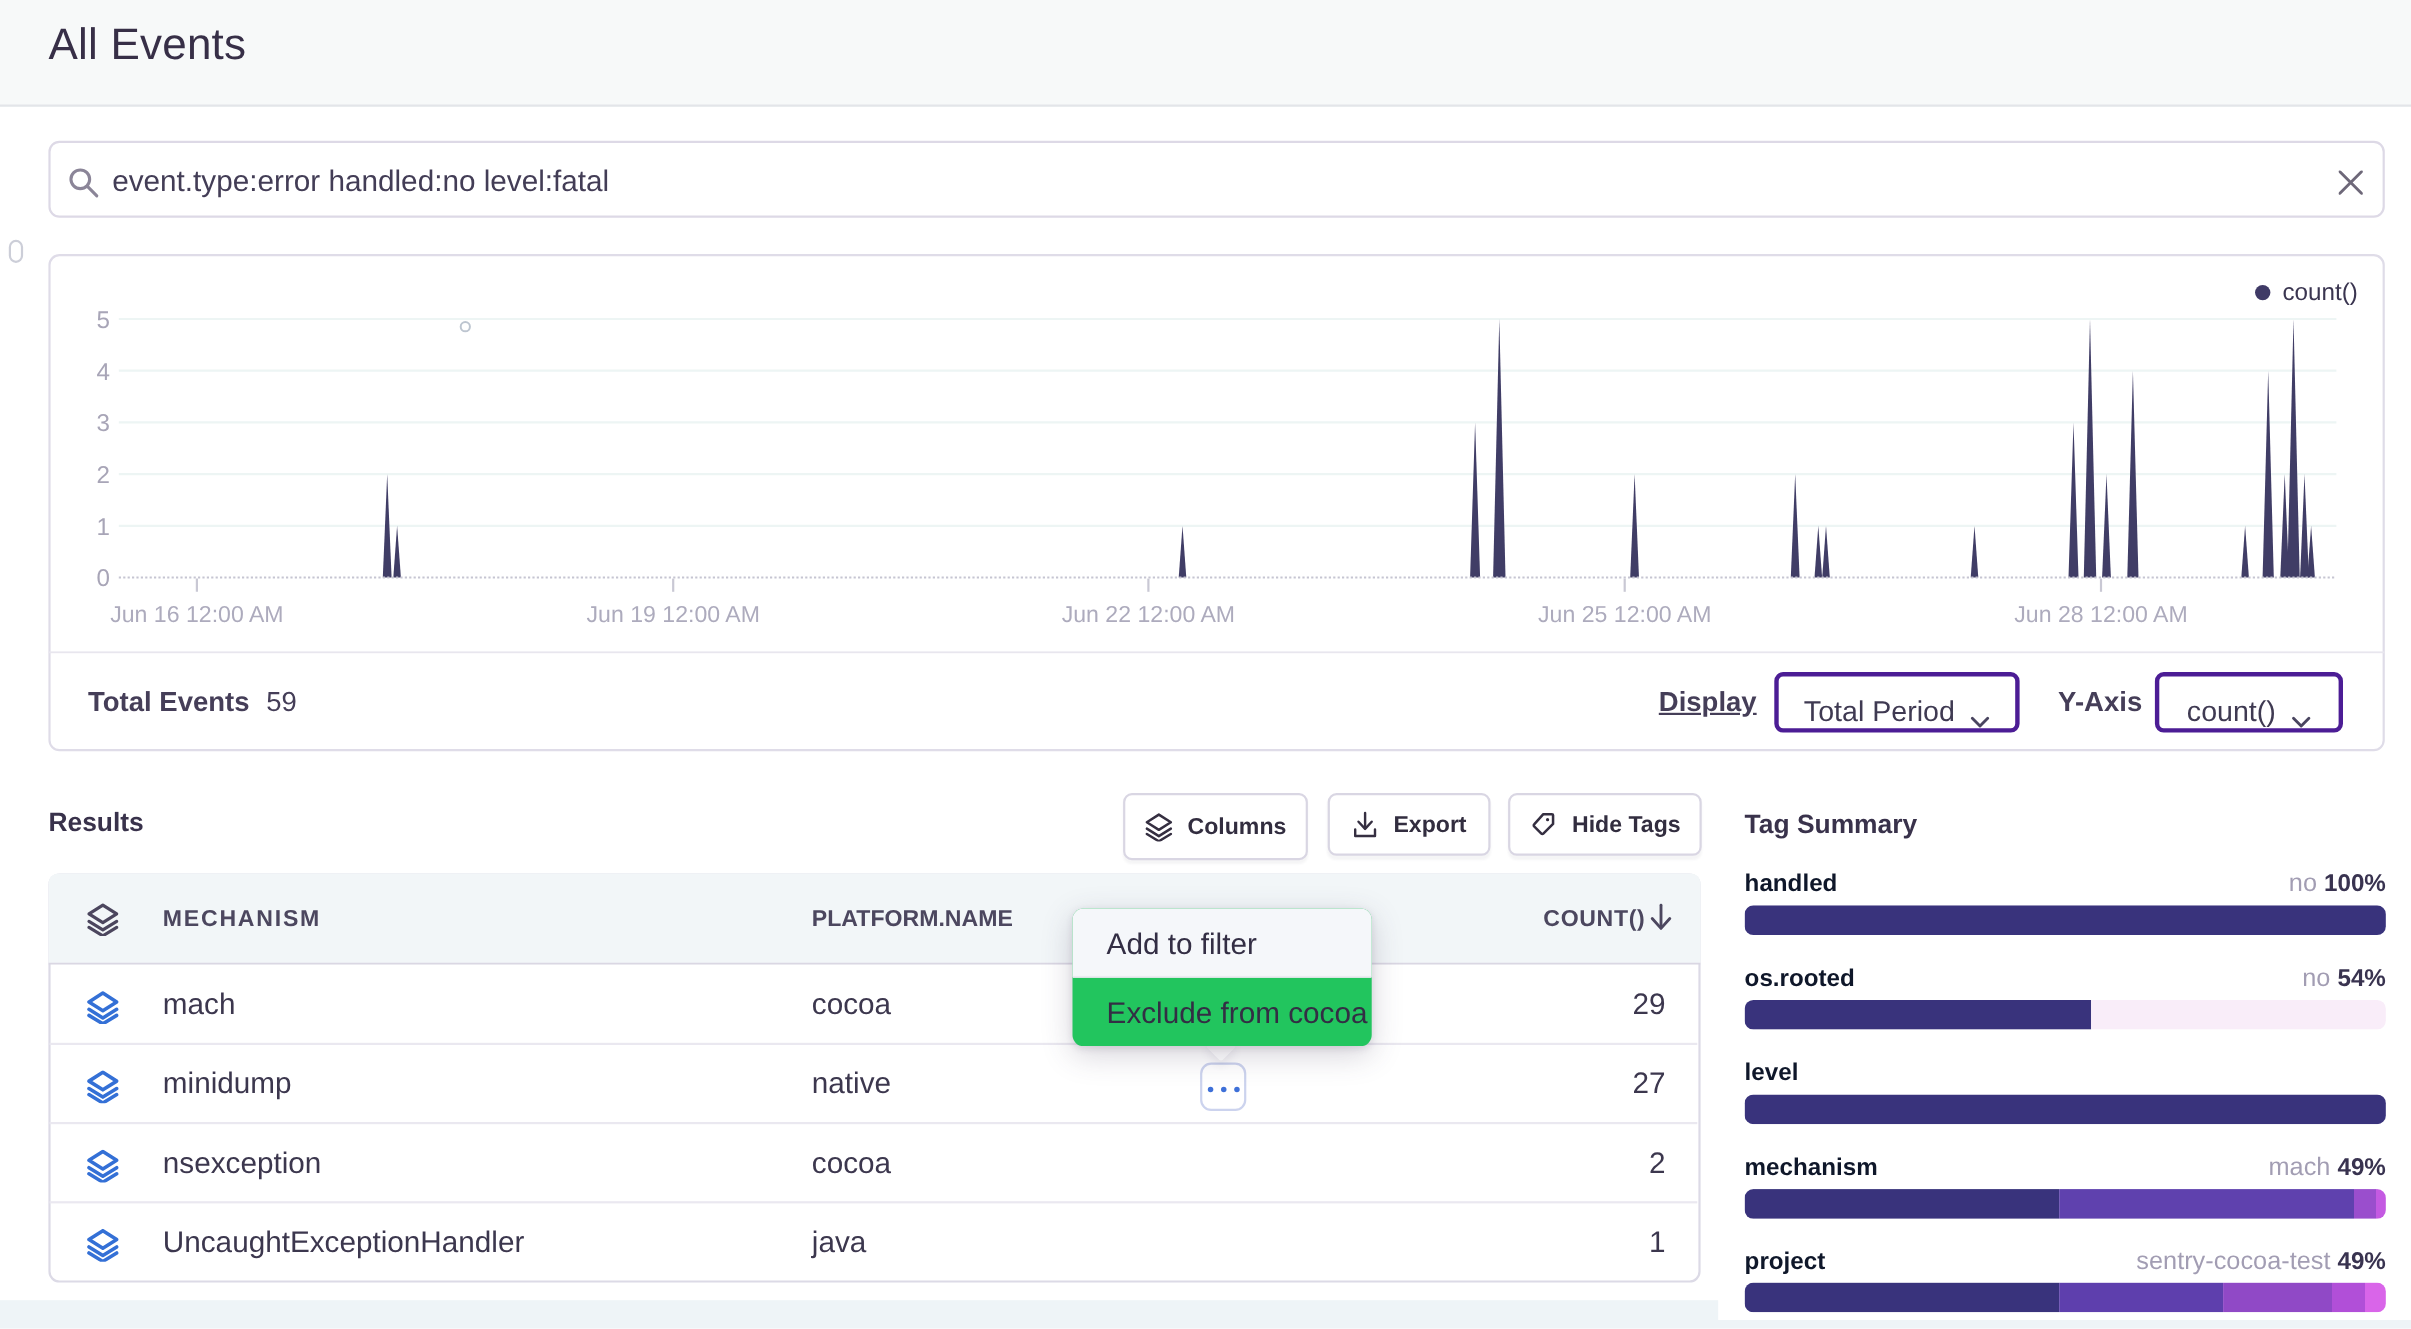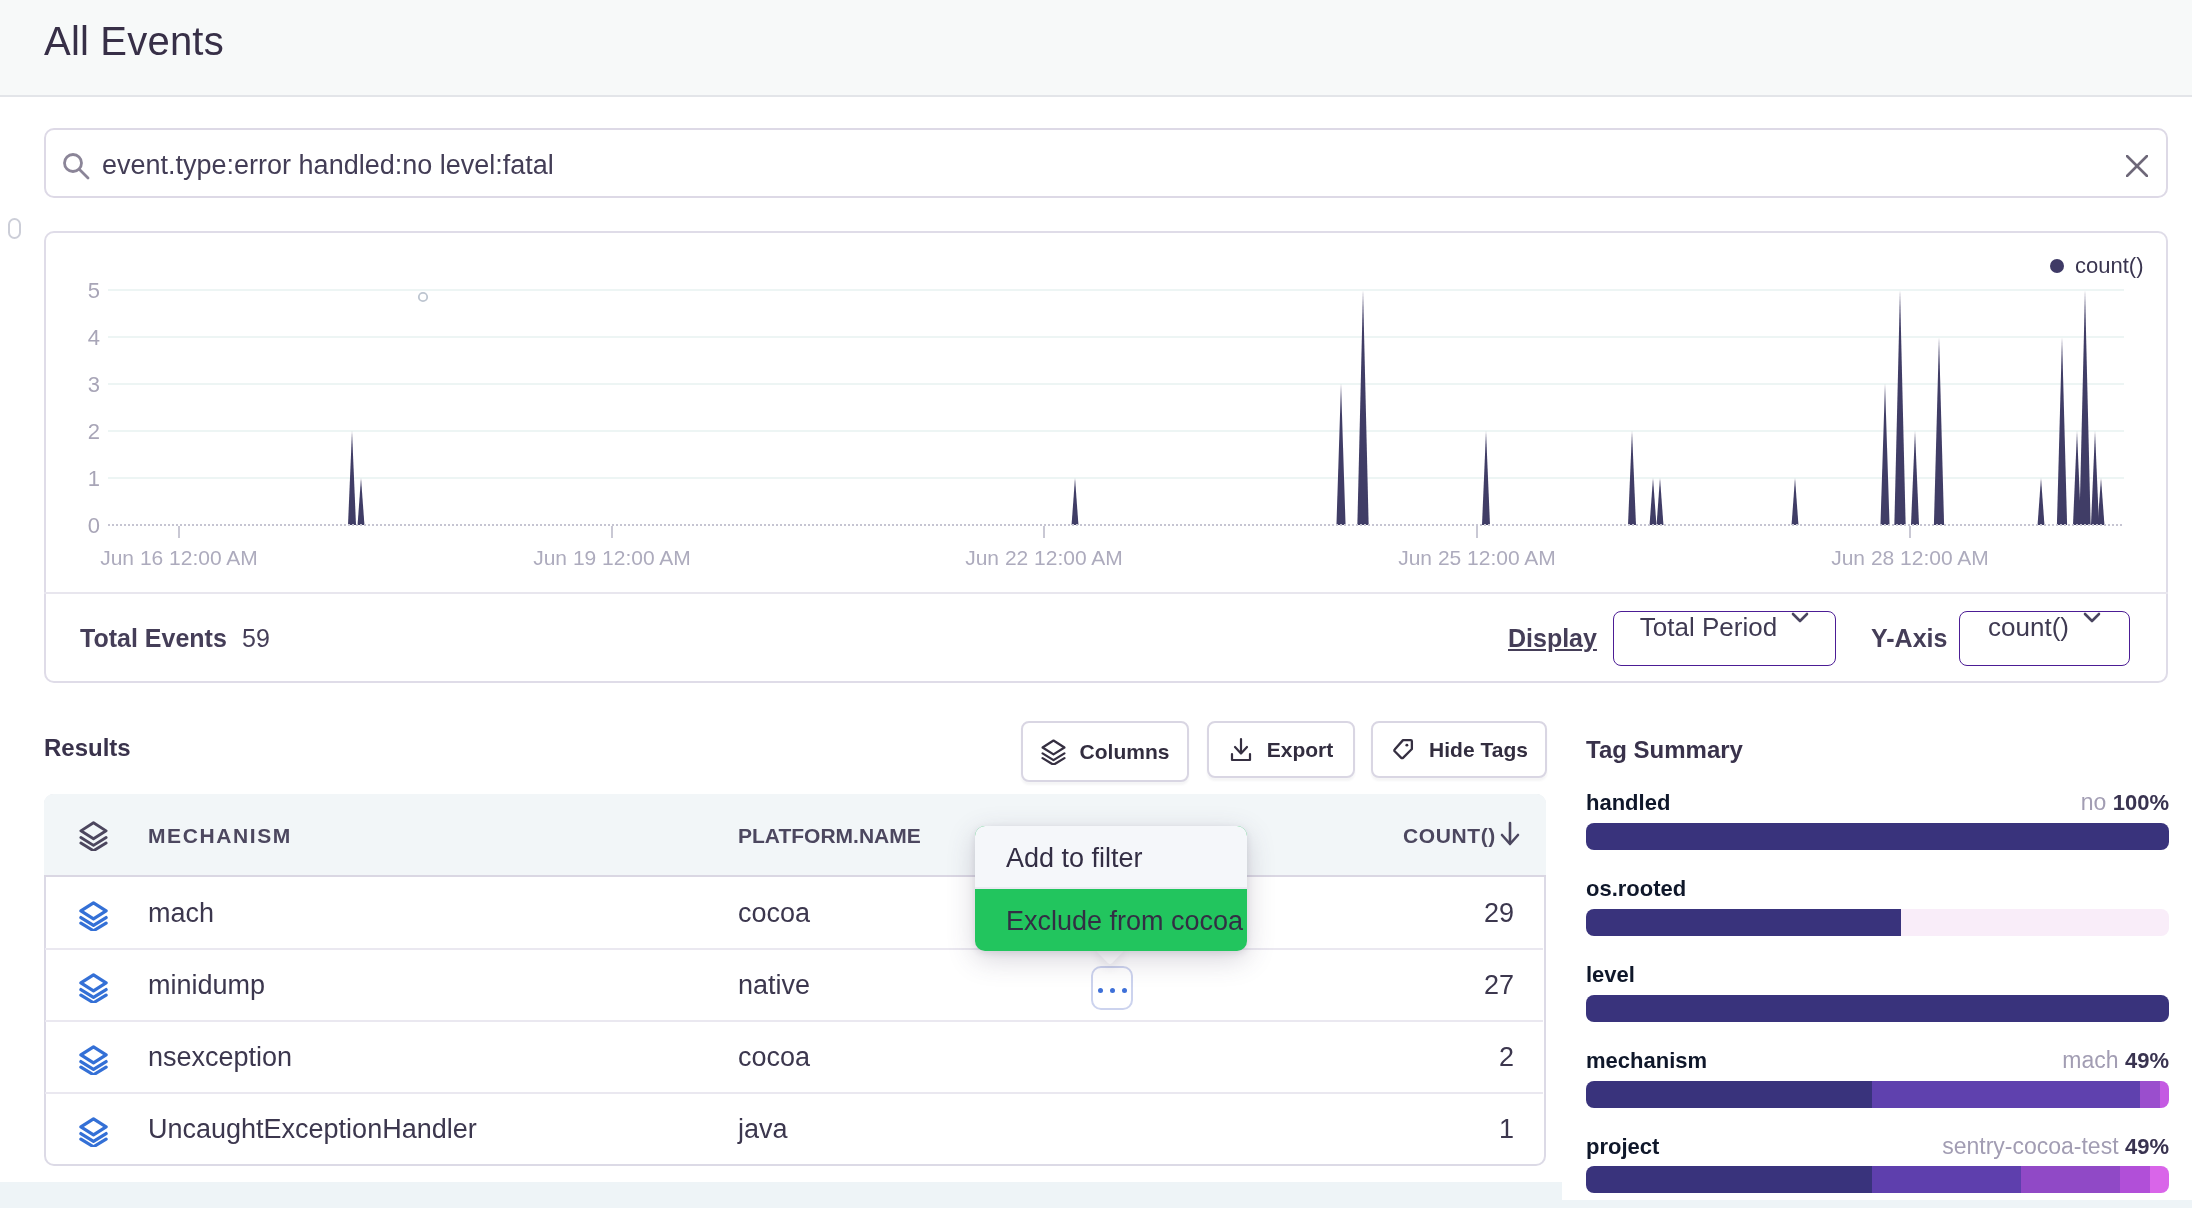--- a/index.html
+++ b/index.html
@@ -24,22 +24,22 @@
   
   #chartpanel { left:44px; top:231px; width:2124px; height:452px; background:#fff;
     border:2px solid #dfdce8; border-radius:10px; }
   #chartfooter { left:44px; top:592px; width:2124px; height:91px; border-top:2px solid #e8e6ee;
     border-radius:0 0 10px 10px; }
   .flbl { font-size:25px; font-weight:bold; color:#453e58; }
   #totlbl { left:80px; top:624px; }
   #totval { left:242px; top:624px; font-size:25px; color:#453e58; }
   #displbl { left:1508px; top:624px;text-decoration:underline; }
   #yaxlbl { left:1871px; top:624px; }
-  .selbtn { border:1px solid #4c1d95; border-radius:8px; background:#fff;
-    display:flex; align-items:flex-start; justify-content:center; gap:14px;
+  .selbtn { border:4px solid #4c1d95; border-radius:8px; background:#fff;
+    display:flex; align-items:flex-end; justify-content:center; gap:14px;
     font-size:26px; color:#3f3a52; }
   #dispbtn { left:1613px; top:611px; width:223px; height:55px; }
   #yaxbtn  { left:1959px; top:611px; width:171px; height:55px; }
 
   
   #resultslbl { left:44px; top:734px; font-size:24px; font-weight:bold; color:#39324b; }
   .toolbtn { border:2px solid #d9d6e3; border-radius:8px; background:#fff;
     display:flex; align-items:center; justify-content:center; gap:14px;
     font-size:21px; font-weight:bold; color:#322d3f; white-space:nowrap;
     box-shadow:0 3px 2px rgba(60,50,80,0.05); position:absolute; }
@@ -274,20 +274,21 @@
 
   <div class="abs" style="left:1586px; top:736px; font-size:24px; font-weight:bold; color:#39324b;">Tag Summary</div>
 
   <div class="abs sblabel" style="left:1586px; top:790px;">handled</div>
   <div class="abs" style="left:1586px; top:789px; width:583px; text-align:right;"><span class="sbval">no </span><span class="sbpct">100%</span></div>
   <div class="abs bar" style="top:823px;">
       <div class="seg" style="width:100%; background:#39337c;"></div>
     </div>
 
   <div class="abs sblabel" style="left:1586px; top:876px;">os.rooted</div>
+  <div class="abs" style="left:1586px; top:875px; width:583px; text-align:right;"><span class="sbval">no </span><span class="sbpct">54%</span></div>
   <div class="abs bar" style="top:909px;">
     <div class="seg" style="width:54%; background:#39337c;"></div>
     <div class="seg" style="width:46%; background:#f9edf9;"></div>
   </div>
 
   <div class="abs sblabel" style="left:1586px; top:962px;">level</div>
   <div class="abs bar" style="top:995px;">
       <div class="seg" style="width:100%; background:#39337c;"></div>
     </div>
 

